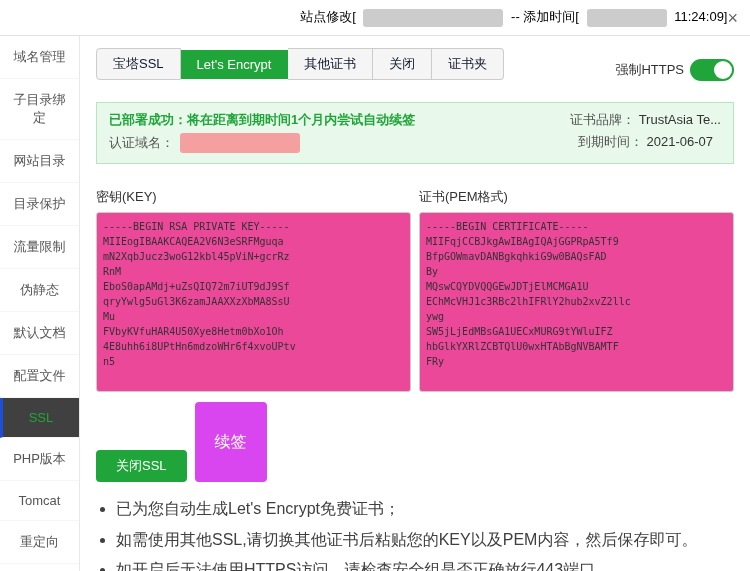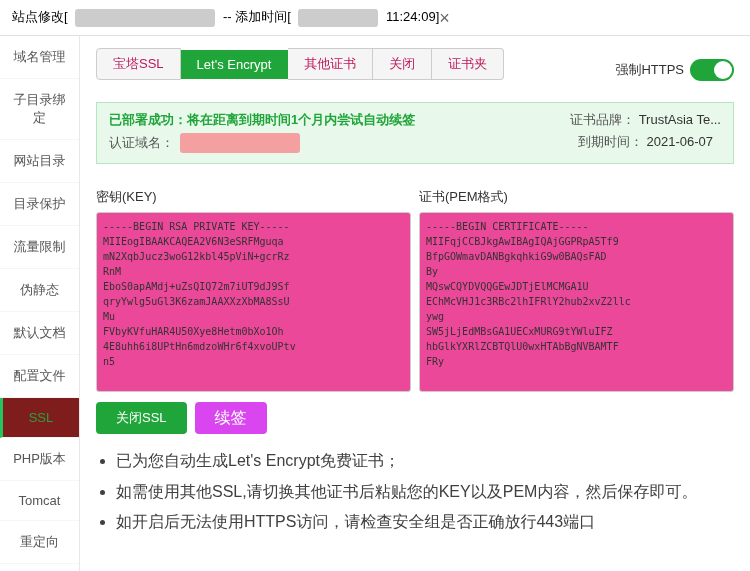--- a/index.html
+++ b/index.html
@@ -19,21 +19,21 @@
       display: flex;
       flex-direction: column;
     }
 
     .title-bar {
       background: #fff;
       border-bottom: 1px solid #e0e0e0;
       padding: 8px 12px;
       display: flex;
       align-items: center;
-      justify-content: flex-start;
+      justify-content: flex-end;
       min-height: 36px;
     }
 
     .close-btn {
       cursor: pointer;
       font-size: 18px;
       color: #666;
       background: none;
       border: none;
       line-height: 1;
@@ -57,22 +57,22 @@
       padding: 12px 8px;
       text-align: center;
       color: #555;
       cursor: pointer;
       font-size: 13px;
       border-bottom: 1px solid #f5f5f5;
     }
 
     .sidebar-item.active {
       color: #20a53a;
-      background: #7f1d1d;
-      border-left: 3px solid #22c55e;
+      background: #404040;
+      border-left: 3px solid #1d4ed8;
     }
 
     .content-area {
       flex: 1;
       padding: 12px 16px;
       overflow-y: auto;
       background: #fff;
     }
 
     
@@ -82,21 +82,21 @@
       margin-bottom: 12px;
       gap: 0;
     }
 
     .tab-btn {
       padding: 6px 16px;
       border: 1px solid #ccc;
       background: #f5f5f5;
       cursor: pointer;
       font-size: 13px;
-      color: #be185d;
+      color: #0f172a;
     }
 
     .tab-btn:first-child {
       border-radius: 4px 0 0 4px;
     }
 
     .tab-btn:last-child {
       border-radius: 0 4px 4px 0;
     }
 
@@ -250,20 +250,21 @@
     }
 
     .btn-close-ssl {
       padding: 7px 20px;
       background: #20a53a;
       color: #fff;
       border: none;
       border-radius: 4px;
       cursor: pointer;
       font-size: 13px;
+      margin-top: 48px;
     }
 
     .btn-renew {
       padding: 2px 20px;
       background: #d946ef;
       color: #fff;
       border: none;
       border-radius: 4px;
       cursor: pointer;
       font-size: 16px;

